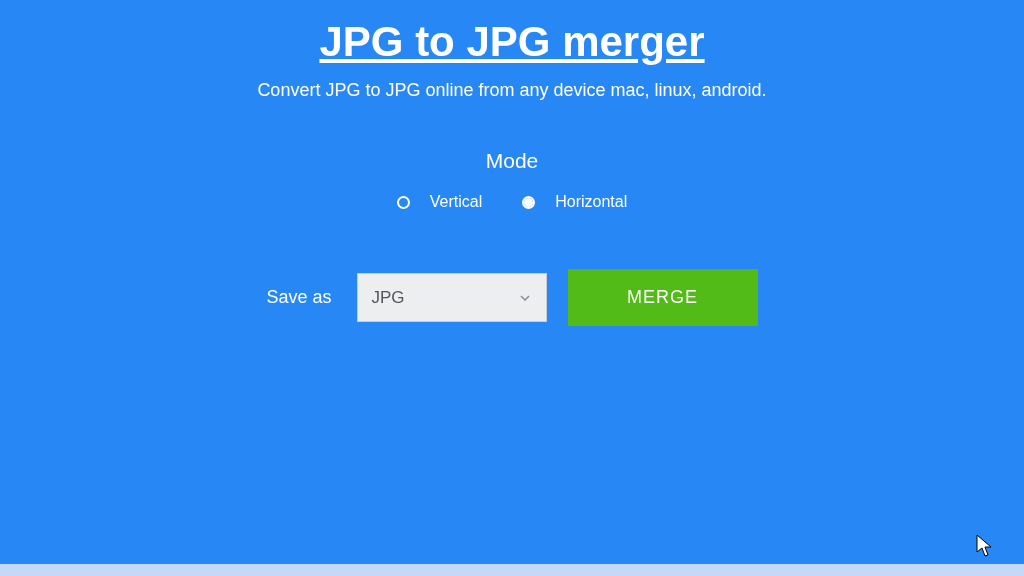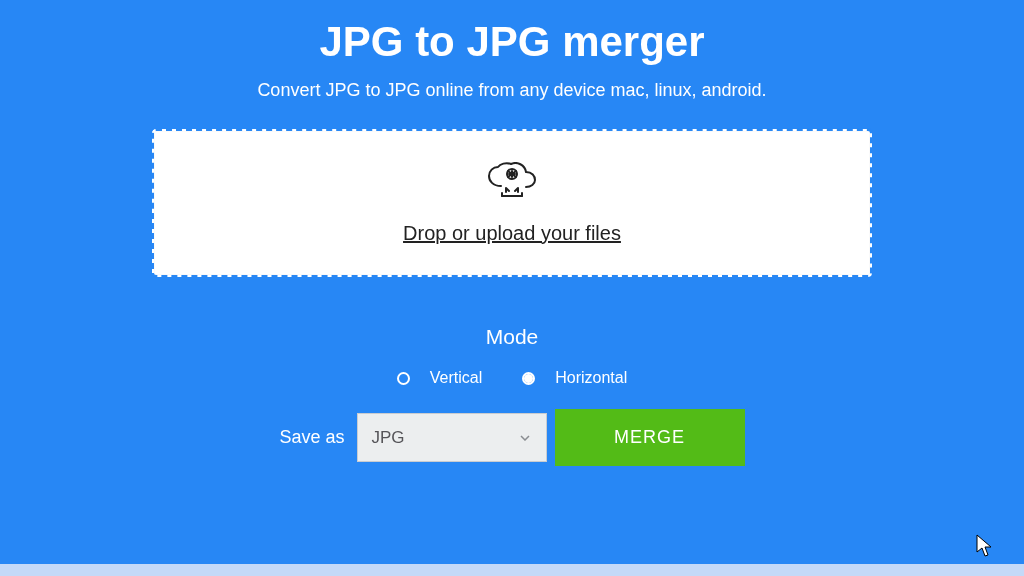--- a/index.html
+++ b/index.html
@@ -1,41 +1,41 @@
 <!DOCTYPE html>
 <html><head>
 <meta charset="utf-8">
 <style>
   * { box-sizing: border-box; margin: 0; padding: 0; }
   html, body { width: 1024px; height: 576px; overflow: hidden; font-family: Arial, Helvetica, sans-serif; }
   body { background: #2787f5; color: #fff; }
 
   .container { width: 100%; height: 100%; display: flex; flex-direction: column; align-items: center; }
 
-  .title { font-size: 42px; font-weight: 700; color: #fff; margin-top: 18px; text-align: center; }
+  .title { font-size: 42px; font-weight: 700; color: #fff; margin-top: 18px; text-align: center; text-decoration: underline; }
   .subtitle { font-size: 18px; color: #fff; margin-top: 14px; text-align: center; }
 
   .dropzone {
     width: 720px; height: 148px; margin-top: 28px;
     background: #fff; border-radius: 4px;
     border: 2px dashed #2787f5;
     outline: 1px dashed #2787f5;
     display: flex; flex-direction: column; align-items: center; justify-content: center;
     box-shadow: 0 0 0 1px rgba(0,0,0,0.02) inset;
   }
   .dz-icon { width: 56px; height: 44px; display:flex; align-items:center; justify-content:center; }
   .dz-label { margin-top: 16px; color: #222; font-size: 20px; text-decoration: underline; }
 
   .mode-title { margin-top: 48px; font-size: 21px; color: #fff; }
   .mode-options { margin-top: 20px; display: flex; gap: 40px; align-items: center; }
   .radio { display: inline-flex; align-items: center; gap: 20px; font-size: 16px; color:#fff; cursor:pointer; }
   .radio .dot { width: 13px; height: 13px; border: 2px solid #fff; border-radius: 50%; display:inline-block; position:relative; }
   .radio .dot.filled::after { content:""; position:absolute; inset:0; background:#fff; border-radius:50%; }
 
-  .actions { margin-top: 22px; display: flex; align-items: center; gap: 8px; }
+  .actions { margin-top: 58px; display: flex; align-items: center; gap: 21px; }
   .saveas-label { font-size: 18px; color:#fff; margin-right:4px; }
   .select {
     width: 190px; height: 49px; background:#eceeef;
     border:1px solid #c9ccd0; display:flex; align-items:center; justify-content:space-between;
     padding: 0 14px; color:#555458; font-size:17px; cursor:pointer; user-select:none;
   }
   .select .caret { width: 14px; display:flex; align-items:center; justify-content:center; }
   .merge-btn {
     width: 190px; height: 57px; background:#53bb17; border:none;
     color:#fff; font-size:18px; letter-spacing:1px; cursor:pointer;
@@ -46,34 +46,20 @@
 
   .cursor { position:absolute; bottom:18px; right:30px; width:18px; height:24px; pointer-events:none; }
 </style>
 </head>
 <body>
 
 <div class="container">
   <h1 class="title">JPG to JPG merger</h1>
   <div class="subtitle">Convert JPG to JPG online from any device mac, linux, android.</div>
 
-  <div class="dropzone">
-    <div class="dz-icon">
-      <svg width="56" height="44" viewBox="0 0 56 44">
-        <g stroke="#222" stroke-width="2" fill="none" stroke-linecap="round" stroke-linejoin="round">
-          <path d="M17 24 C9 24 5 19 5 14 C5 9 9 5 14 5 C16 2 22 0 27 2 C33 -1 41 3 42 10 C48 10 51 14 51 18 C51 22 47 25 42 25"></path>
-          <circle cx="28" cy="12" r="5"></circle>
-          <path d="M28 9 L28 15 M25 12 L31 12 M24 9 L32 15 M32 9 L24 15"></path>
-          <path d="M22 30 L22 26 L25 29 M34 30 L34 26 L31 29 M18 34 L38 34"></path>
-          <path d="M18 34 L18 31 M38 34 L38 31"></path>
-        </g>
-      </svg>
-    </div>
-    <div class="dz-label">Drop or upload your files</div>
-  </div>
 
   <div class="mode-title">Mode</div>
   <div class="mode-options">
     <label class="radio">
       <span class="dot"></span>
       <span>Vertical</span>
     </label>
     <label class="radio">
       <span class="dot filled"></span>
       <span>Horizontal</span>

